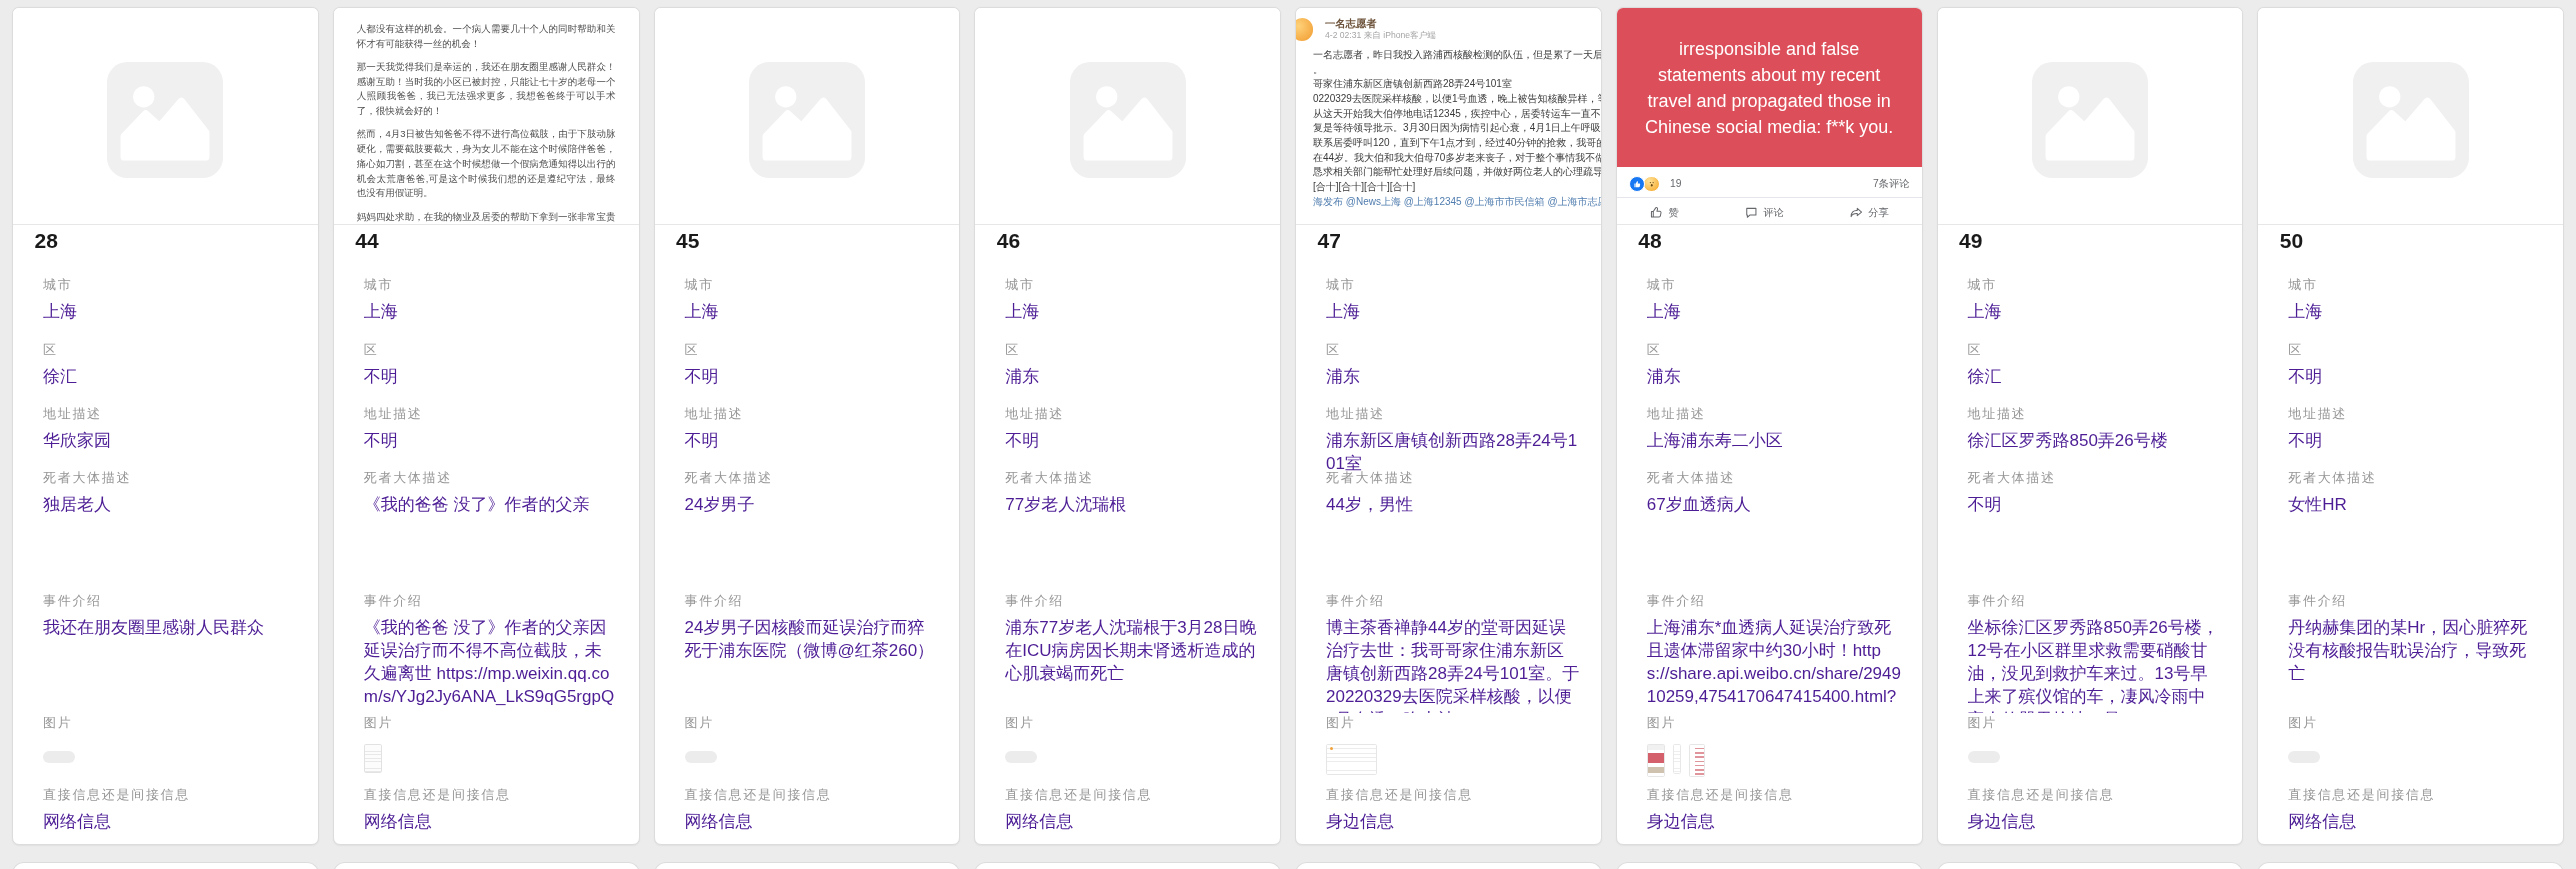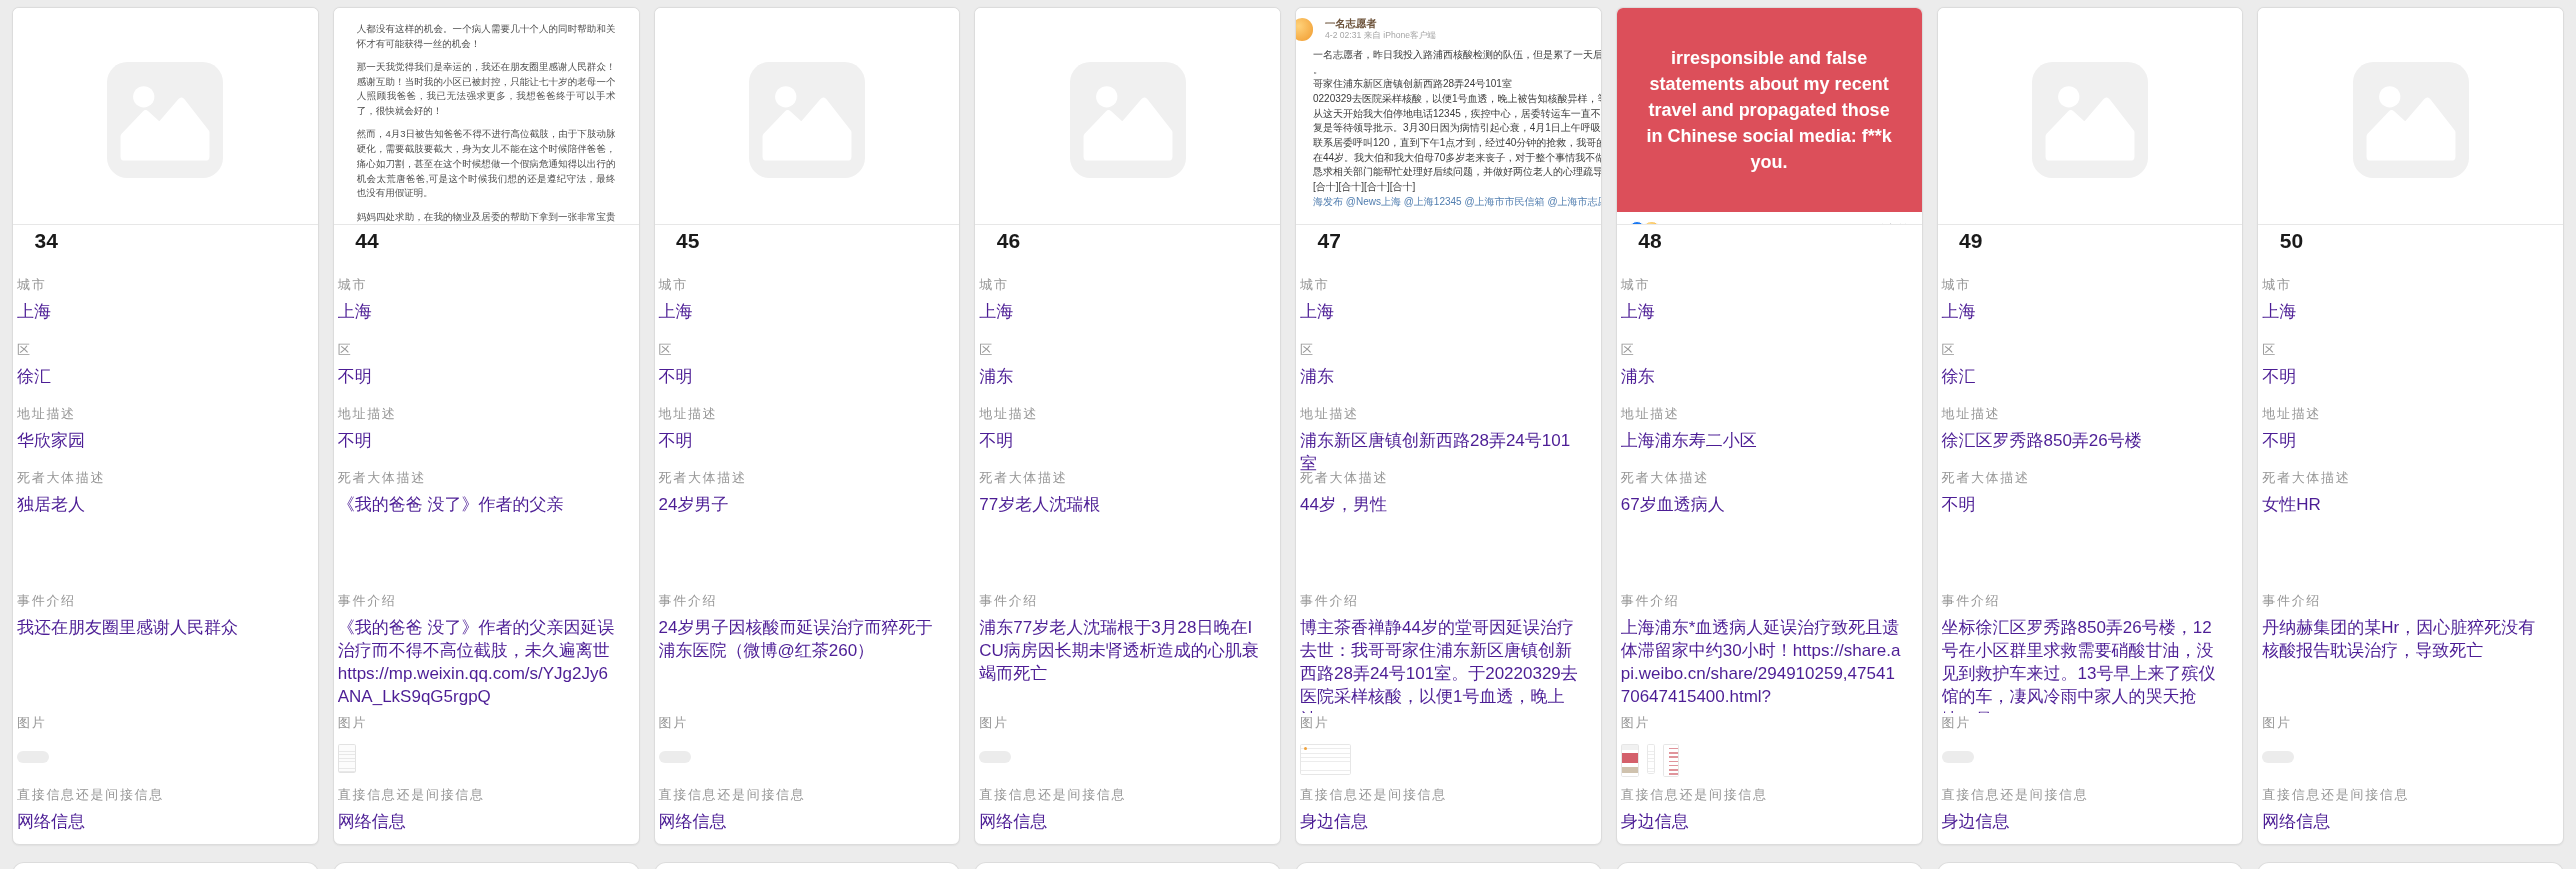--- a/index.html
+++ b/index.html
@@ -18,35 +18,35 @@
   
   .wb{padding:8.6px 12px 0 17px;filter:blur(0.3px);}
   .wb-head{position:relative;padding-left:12px;margin-bottom:7px;}
   .wb-avatar{position:absolute;left:-22.4px;top:1.7px;width:22.4px;height:22.4px;border-radius:50%;
              background:radial-gradient(circle at 35% 35%,#ffd27a,#f09a2e);}
   .wb-name{font-size:10.3px;font-weight:bold;color:#6e543c;line-height:13px;}
   .wb-meta{font-size:8.6px;color:#a5a5a5;line-height:11.2px;}
   .wb-body{font-size:10px;line-height:14.7px;color:#3a3a3a;white-space:nowrap;}
   .wb-mentions{font-size:10px;line-height:14.7px;white-space:nowrap;}
   
-  .fb-img{height:204px;display:flex;align-items:center;justify-content:center;
+  .fb-img{height:159px;display:flex;align-items:center;justify-content:center;
           padding:16px 24px;box-sizing:border-box;text-align:center;color:#fff;
-          font-weight:bold;font-size:18px;line-height:26px;}
+          font-weight:normal;font-size:18px;line-height:26px;}
   .fb-react{display:flex;align-items:center;gap:3px;padding:8.6px 12px 5.2px;font-size:10.3px;color:#65676b;}
   .rc{width:14.7px;height:14.7px;border-radius:50%;display:flex;align-items:center;justify-content:center;flex:0 0 auto;}
   .rc.like{background:#1877f2;margin-right:-5.2px;z-index:2;border:0.9px solid #fff;}
   .rc.wow{background:radial-gradient(circle at 35% 30%,#ffe29a,#f5a623);border:0.9px solid #fff;}
   .fb-react .cnt{margin-left:7px;}
   .fb-react .cmts{margin-left:auto;}
   .fb-actions{display:flex;justify-content:space-around;border-top:0.9px solid #e4e6eb;
               padding-top:7px;color:#65676b;font-size:10.3px;}
   .fb-actions .act{display:flex;align-items:center;gap:4.3px;}
   
   .f-num{position:absolute;left:21.6px;top:221px;font-size:21px;font-weight:600;color:#1a1a1a;}
-  .fgroup{position:absolute;left:4px;right:20px;}
+  .fgroup{position:absolute;left:30px;right:20px;}
   .fg-city{top:269px}.fg-district{top:334px}.fg-address{top:398px}.fg-victim{top:462px}
   .fg-event{top:585px}.fg-images{top:707px}.fg-direct{top:779px}
   .f-label{font-size:13px;color:#969696;letter-spacing:1.7px;line-height:15.5px;}
   .f-value{margin-top:7.8px;font-size:17px;color:#4c1d95;line-height:23px;word-break:break-all;}
   .fg-event .f-value{max-height:97px;overflow:hidden;}
   .thumb-row{display:flex;gap:7.8px;align-items:flex-start;margin-top:13px;height:34px;}
   .thumb{flex:0 0 auto;}
   .t-pill{width:32px;height:12px;border-radius:6px;background:#ececec;margin-top:7.8px;}
   .t-doc{width:16.4px;height:27px;border:0.9px solid #e2e2e2;border-radius:1.7px;
          background:repeating-linear-gradient(180deg,#fcfcfc 0 2.6px,#e8e8e8 2.6px 3.4px);}
@@ -76,21 +76,21 @@
       <div class="ph-wrap">
         <svg width="116" height="116" viewBox="0 0 24 24">
           <rect x="0" y="0" width="24" height="24" rx="4.2" fill="#f0f0f0"></rect>
           <circle cx="7.6" cy="7.2" r="2.2" fill="#ffffff"></circle>
           <path d="M3.6 19.6 L3.6 15.4 L8 10.8 L10.9 13.4 L15.4 8.2 L20.4 14.6 L20.4 19.6 Z" fill="#ffffff" stroke="#ffffff" stroke-width="1.6" stroke-linejoin="round"></path>
         </svg>
       </div>
 
     </div>
 
-    <div class="f-num">34</div>
+    <div class="f-num">28</div>
 
     <div class="fgroup fg-city">
       <div class="f-label">城市</div>
       <div class="f-value">上海</div>
     </div>
     <div class="fgroup fg-district">
       <div class="f-label">区</div>
       <div class="f-value">徐汇</div>
     </div>
     <div class="fgroup fg-address">

